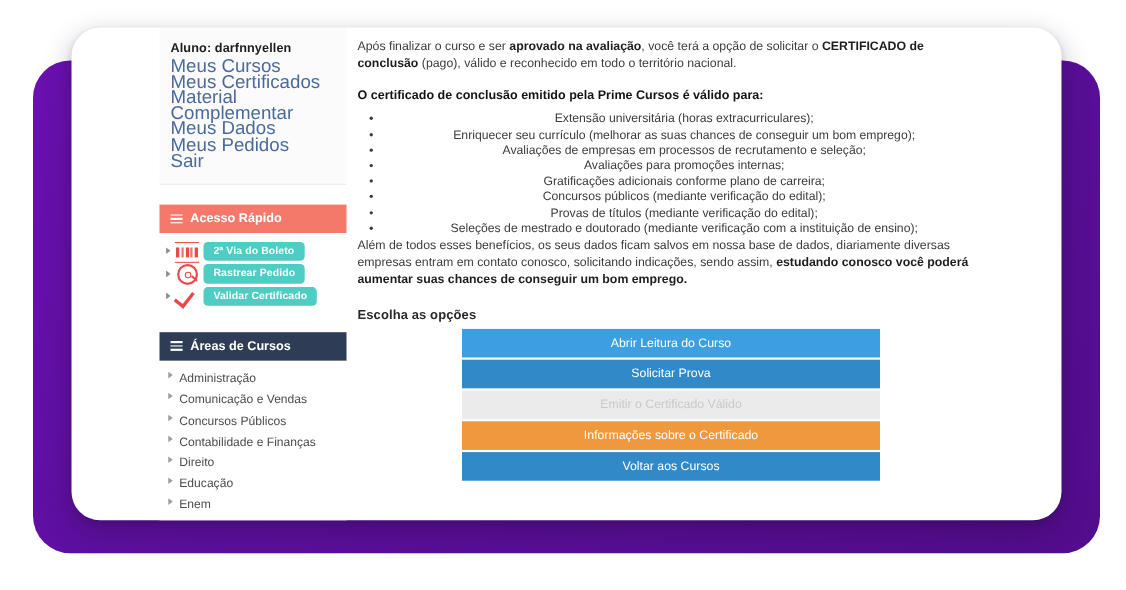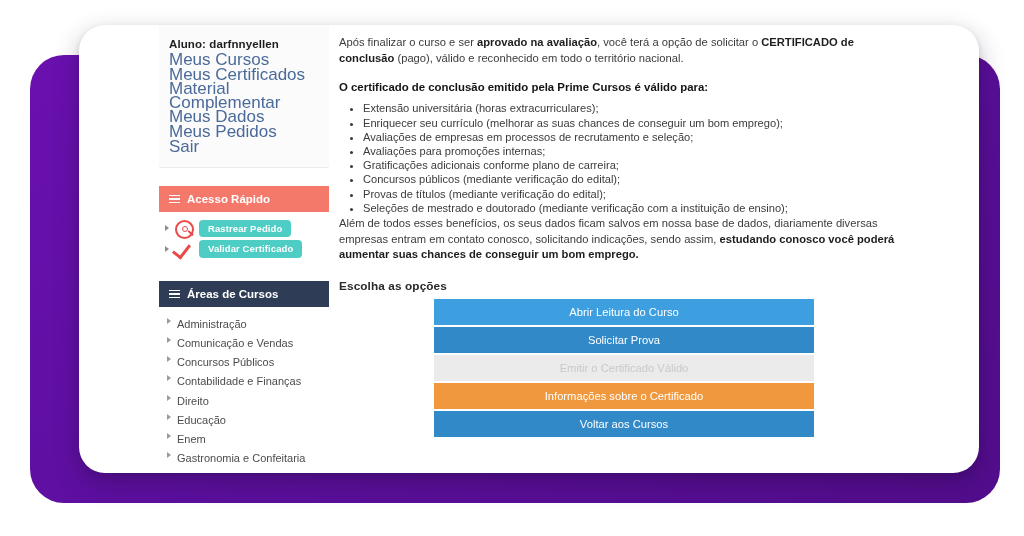--- a/index.html
+++ b/index.html
@@ -13,21 +13,20 @@
   .purple-slab{
     position:absolute;left:30px;top:55px;width:970px;height:448px;
     background:linear-gradient(140deg,#6a10b0 0%,#5c0f9e 45%,#520d8c 100%);
     border-radius:34px;
   }
   
   .white-card{
     position:absolute;left:65px;top:25px;width:900px;height:448px;
     background:#ffffff;border-radius:26px;overflow:hidden;
     box-shadow:0 10px 26px rgba(30,10,50,.30), 0 2px 6px rgba(0,0,0,.10);
-    margin-left:14px;
   }
   .card-inner{position:relative;width:900px;height:448px;}
 
   
   .sidebar{position:absolute;left:80px;top:0;width:170px;}
   .student-box{
     background:#fbfbfb;border-bottom:1px solid #ececec;
     padding:11px 0 14px 10px;
   }
   .student-name{
@@ -85,21 +84,21 @@
     border-left:4px solid #9b9b9b;border-top:3.2px solid transparent;border-bottom:3.2px solid transparent;
   }
   .area-label{font-size:11px;color:#4c4c4c;white-space:nowrap;}
 
   
   .main{position:absolute;left:260px;top:10px;width:570px;}
   .p{font-size:11.2px;color:#3b3b3b;line-height:15.8px;margin:0 0 0 0;}
   .p.gap{margin-top:13px;}
   .p b{color:#1e1e1e;font-weight:bold;}
   .lead{font-weight:bold;color:#141414;font-size:11.4px;}
-  ul.benefits{margin:7px 0 0 0;padding-left:24px;}
+  ul.benefits{margin:7px 0 0 0;padding-left:24px;text-align:center;}
   ul.benefits li{font-size:11.1px;color:#3b3b3b;line-height:13.6px;padding-bottom:.6px;}
 
   .choose-title{
     text-align:left;font-size:11.8px;font-weight:bold;color:#2a2a2a;
     margin-top:16px;margin-bottom:6px;letter-spacing:.1px;
   }
   .opts{width:380px;margin:0 auto;}
   .opt{
     height:26px;line-height:26px;text-align:center;color:#ffffff;
     font-size:11.2px;margin-bottom:2px;cursor:pointer;user-select:none;
@@ -133,20 +132,33 @@
         <div class="panel-head coral">
           <span class="list-icon">
               <i></i>
               <i></i>
               <i></i>
             </span>
           <span>Acesso Rápido</span>
         </div>
         <div class="qa-wrap">
 
+          <div class="qa-row">
+            <span class="caret"></span>
+            <span class="qa-icon">
+              <span class="bc">
+                  <span class="w"></span>
+                  <span></span>
+                  <span class="w"></span>
+                  <span></span>
+                  <span class="w"></span>
+                </span>
+            </span>
+            <span class="qa-pill">2ª Via do Boleto</span>
+          </div>
 
           <div class="qa-row">
             <span class="caret"></span>
             <span class="qa-icon">
               <span class="mg"></span>
                 <span class="mgh"></span>
             </span>
             <span class="qa-pill">Rastrear Pedido</span>
           </div>
 

